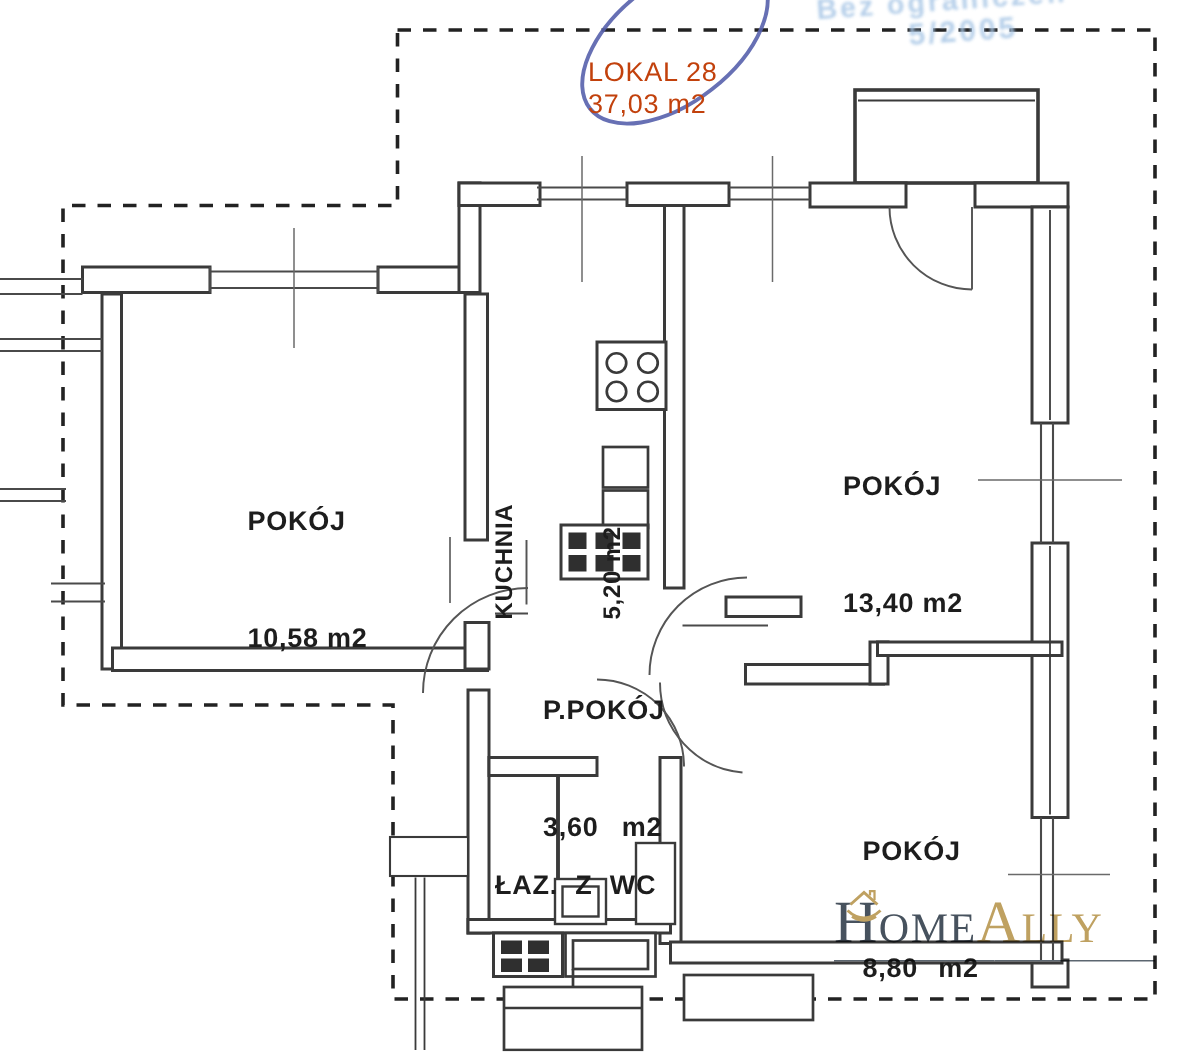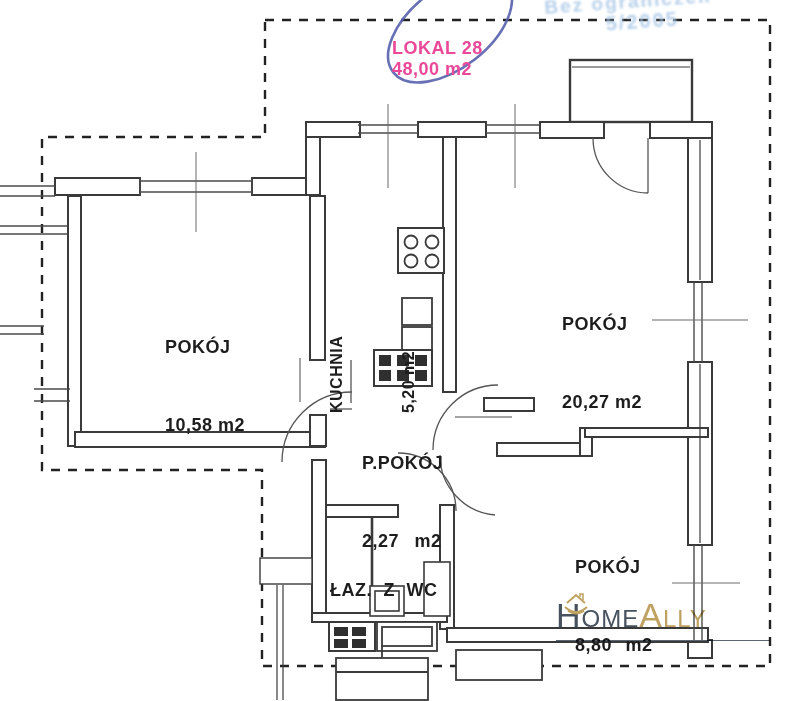--- a/index.html
+++ b/index.html
@@ -3,31 +3,31 @@
 <meta charset="utf-8">
 <style>
   html,body{margin:0;padding:0;background:#fff;}
   .stage{position:relative;width:794px;height:701px;background:#fff;overflow:hidden;
          font-family:"Liberation Sans",sans-serif;}
   .stage svg{position:absolute;left:0;top:0;}
   .lbl{position:absolute;color:#1d1d1d;font-weight:700;font-size:18px;line-height:26px;
        letter-spacing:.5px;white-space:pre;}
   .lbl .area{font-weight:700;}
   .ws6{word-spacing:6px;} .ws8{word-spacing:8px;text-align:right;} .ws10{word-spacing:10px;} .ws14{word-spacing:14px;}
-  .title{position:absolute;left:392px;top:38px;color:#ec4899;font-weight:700;font-size:18px;
+  .title{position:absolute;left:392px;top:38px;color:#c2410c;font-weight:400;font-size:18px;
          line-height:21px;letter-spacing:.5px;}
   .kitchen-lbl{position:absolute;left:373px;top:283px;width:120px;margin-left:-60px;margin-top:-26px;
          transform:rotate(-90deg);text-align:left;color:#1d1d1d;font-weight:700;font-size:16px;
          line-height:24px;letter-spacing:.5px;white-space:pre;}
   .stamp{position:absolute;left:545px;top:-9px;color:#a9c7e6;transform:rotate(-4deg);
          filter:blur(1.1px);opacity:.85;font-weight:700;letter-spacing:2px;}
   .stamp .s1{font-size:19px;}
   .stamp .s2{font-size:20px;margin-left:60px;margin-top:-2px;}
   .logo{position:absolute;left:556px;top:592px;width:214px;mix-blend-mode:multiply;}
-  .logo-text{font-family:Liberation Sans, sans-serif;font-variant:small-caps;font-size:34px;
+  .logo-text{font-family:Liberation Serif, serif;font-variant:small-caps;font-size:40px;
          line-height:46px;letter-spacing:1px;font-weight:400;white-space:nowrap;}
   .logo-home{color:#47525e;}
   .logo-ally{color:#bfa161;}
   .logo-rule{display:flex;align-items:center;margin-top:2px;}
   .logo-rule .bar{flex:1;height:0;border-top:1.5px solid #5c6670;}
   .logo-rule .ic{width:34px;height:26px;margin:0 3px;flex:0 0 auto;}
 </style>
 </head>
 <body>
 
@@ -171,41 +171,41 @@
     <ellipse cx="450" cy="28" rx="72" ry="40" transform="rotate(-38 450 28)" fill="none" stroke="#5661ac" stroke-width="2.6" opacity=".9"></ellipse>
   </svg>
 
   <div class="stamp">
     <div class="s1">Bez ograniczeń</div>
     <div class="s2">5/2005</div>
   </div>
 
   <div class="title">
     <div>LOKAL 28</div>
-    <div>48,00 m2</div>
+    <div>37,03 m2</div>
   </div>
 
   <div class="lbl" style="left:165px;top:282px;">
     <div>POKÓJ</div>
     <div class="area">10,58 m2</div>
   </div>
 
   <div class="kitchen-lbl">
     <div>KUCHNIA</div>
     <div class="area">5,20 m2</div>
   </div>
 
   <div class="lbl" style="left:562px;top:259px;">
     <div>POKÓJ</div>
-    <div class="area">20,27 m2</div>
-  </div>
-
-  <div class="lbl" style="left:362px;top:398px;">
+    <div class="area">13,40 m2</div>
+  </div>
+
+  <div class="lbl" style="left:362px;top:408px;">
     <div>P.POKÓJ</div>
-    <div class="area ws10">2,27 m2</div>
+    <div class="area ws10">3,60 m2</div>
   </div>
 
   <div class="lbl" style="left:330px;top:525px;">
     <div class="ws6">ŁAZ. Z WC</div>
   </div>
 
   <div class="lbl" style="left:575px;top:502px;">
     <div>POKÓJ</div>
     <div class="area ws8">8,80 m2</div>
   </div>

